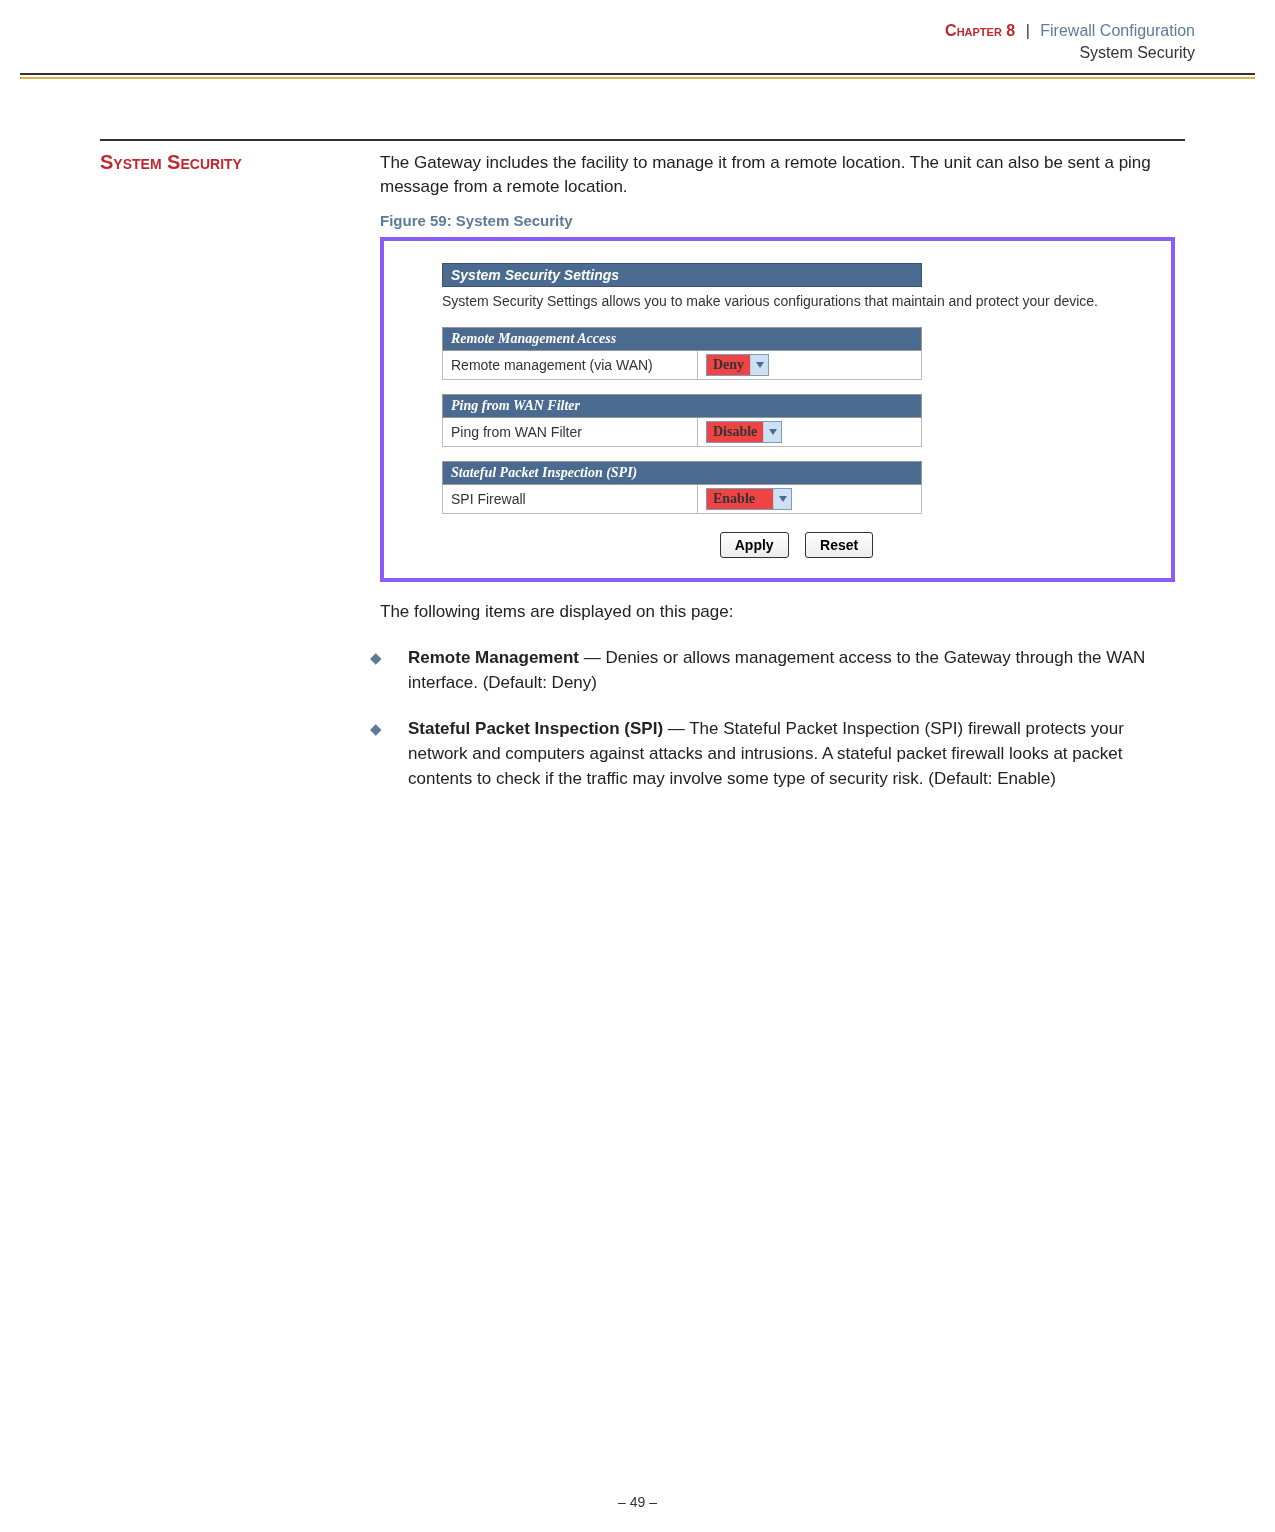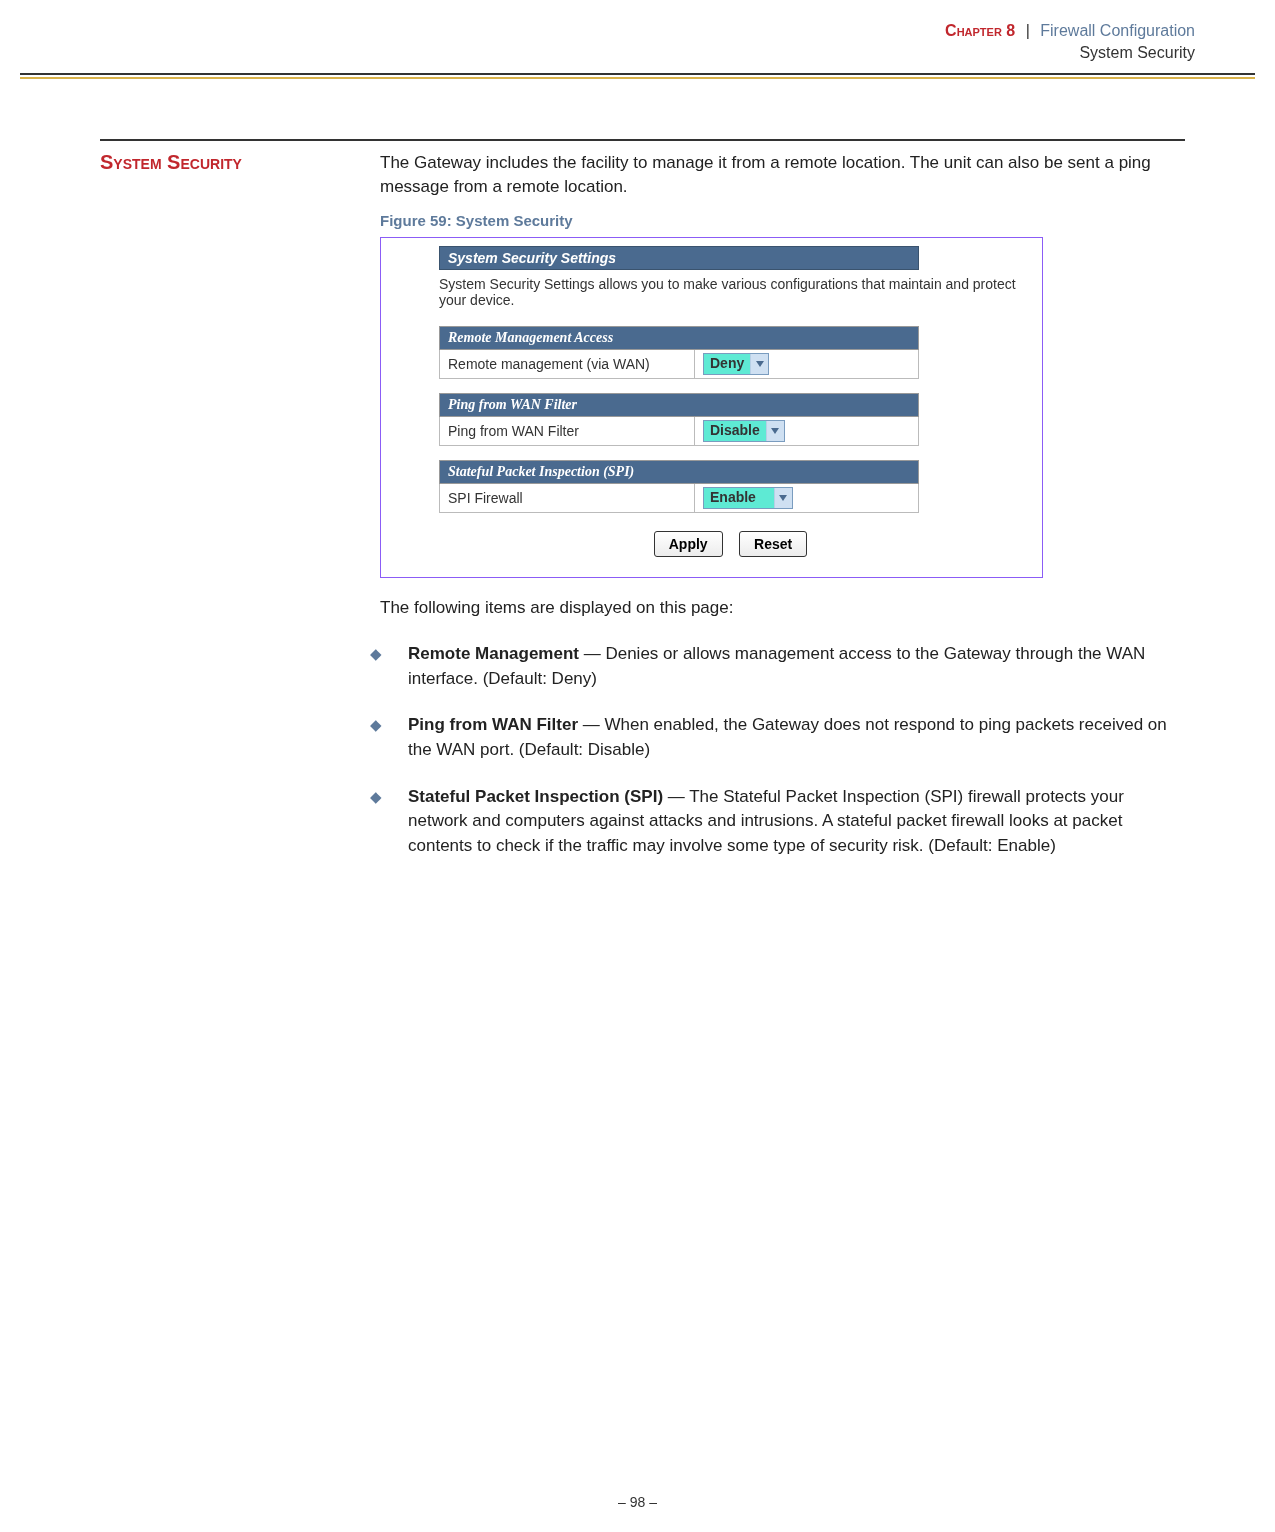--- a/index.html
+++ b/index.html
@@ -70,24 +70,24 @@
       line-height: 1.45;
       margin-bottom: 12px;
     }
     .figure-caption {
       color: #5e7a9b;
       font-weight: bold;
       font-size: 15px;
       margin-bottom: 8px;
     }
     .screenshot-frame {
-      border: 1px solid #8b5cf6;
-      width: 663px;
+      border: 4px solid #8b5cf6;
+      width: 795px;
       background: #fff;
-      padding: 8px 20px 20px 58px;
+      padding: 22px 20px 20px 58px;
     }
     
     .ss-header {
       background: #4a6a8f;
       color: #fff;
       font-weight: bold;
       font-style: italic;
       font-size: 14px;
       padding: 3px 8px;
       border: 1px solid #3a536e;
@@ -117,24 +117,24 @@
     .ss-table td {
       border: 1px solid #bbb;
       font-size: 14px;
       padding: 3px 8px;
       color: #333;
       background: #fff;
       font-family: Arial, sans-serif;
     }
     .ss-select-wrap {
       display: inline-flex;
-      align-items: flex-start;
+      align-items: center;
       border: 1px solid #7a9cbf;
-      background: #5eead4;
-      font-family: Liberation Sans, sans-serif;
+      background: #ef4444;
+      font-family: Liberation Serif, serif;
       height: 22px;
     }
     .ss-select-val {
       padding: 1px 6px;
       font-weight: bold;
       font-size: 14px;
     }
     .ss-select-btn {
       width: 18px;
       height: 20px;
@@ -289,22 +289,19 @@
       </div>
     </div>
 
     <p class="following-intro">The following items are displayed on this page:</p>
 
     <ul class="bullet-list">
       <li>
         <span class="bullet-label">Remote Management</span><span> — Denies or allows management access to the Gateway through the WAN interface. (Default: Deny)</span>
       </li>
       <li>
-        <span class="bullet-label">Ping from WAN Filter</span><span> — When enabled, the Gateway does not respond to ping packets received on the WAN port. (Default: Disable)</span>
-      </li>
-      <li>
         <span class="bullet-label">Stateful Packet Inspection (SPI)</span><span> — The Stateful Packet Inspection (SPI) firewall protects your network and computers against attacks and intrusions. A stateful packet firewall looks at packet contents to check if the traffic may involve some type of security risk. (Default: Enable)</span>
       </li>
     </ul>
   </div>
 </div>
 
-<div class="page-footer">–  98  –</div>
+<div class="page-footer">–  49  –</div>
 
 </body></html>

